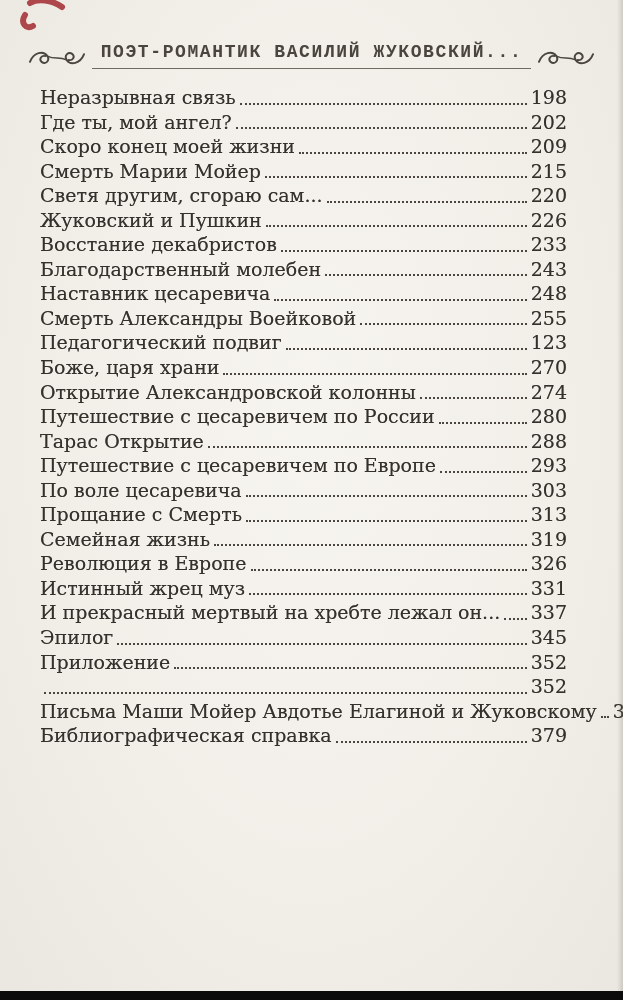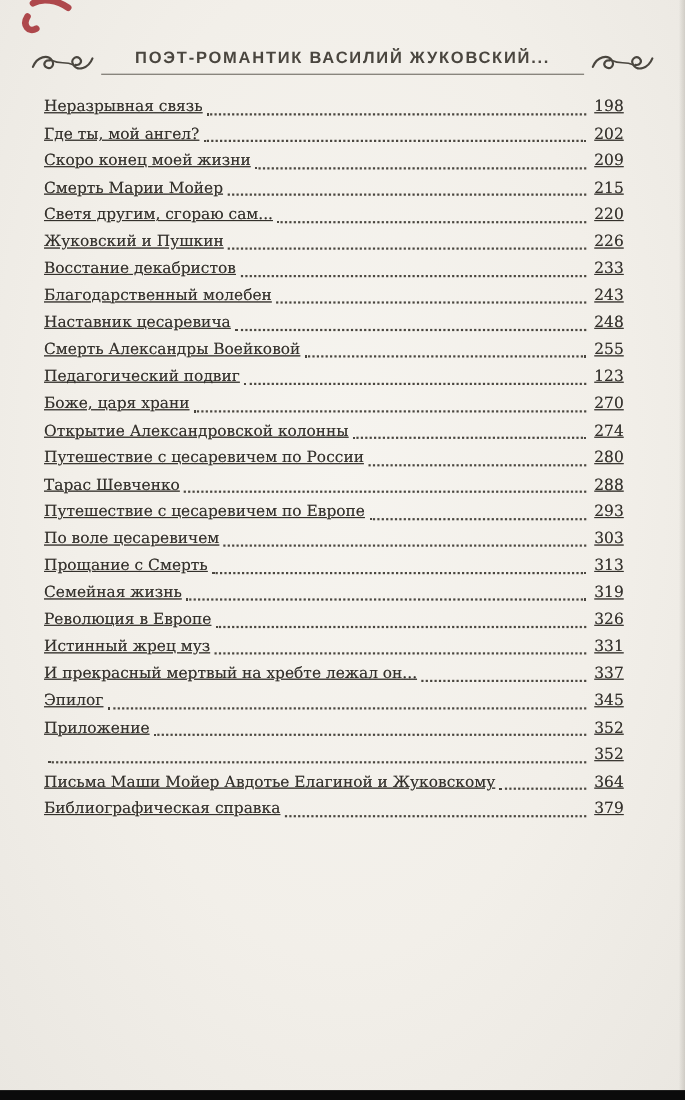--- a/index.html
+++ b/index.html
@@ -23,42 +23,41 @@
     gap: 6px;
   }
   .ornament { flex: 0 0 auto; margin-bottom: -3px; }
   .title-block {
     flex: 1;
     text-align: center;
     border-bottom: 1.2px solid #6f6b63;
     padding-bottom: 6px;
   }
   .book-title {
-    font-family: Liberation Sans, sans-serif;
-    font-size: 15px;
+    font-family: Liberation Mono, monospace;
+    font-size: 18px;
     font-weight: bold;
     letter-spacing: 1.6px;
     color: #4a463f;
     white-space: nowrap;
   }
 
   
   .toc {
     position: absolute;
     top: 85px; left: 40px; right: 56px;
   }
   .row {
     display: flex;
     align-items: baseline;
     height: 24.55px;
     line-height: 24.55px;
-    font-size: 14px;
+    font-size: 19px;
     white-space: nowrap;
     text-shadow: 0 0 0.5px rgba(52,49,44,0.55);
-    text-decoration: underline;
   }
   .row .title { flex: 0 0 auto; }
   .row .dots {
     flex: 1 1 auto;
     align-self: flex-end;
     margin: 0 4px 5px 4px;
     border-bottom: 2px dotted #4a463f;
     min-width: 8px;
   }
   .row .pagenum {
@@ -199,33 +198,33 @@
     <span class="pagenum">274</span>
   </div>
 
   <div class="row">
     <span class="title">Путешествие с цесаревичем по России</span>
     <span class="dots"></span>
     <span class="pagenum">280</span>
   </div>
 
   <div class="row">
-    <span class="title">Тарас Шевченко</span>
+    <span class="title">Тарас Открытие</span>
     <span class="dots"></span>
     <span class="pagenum">288</span>
   </div>
 
   <div class="row">
     <span class="title">Путешествие с цесаревичем по Европе</span>
     <span class="dots"></span>
     <span class="pagenum">293</span>
   </div>
 
   <div class="row">
-    <span class="title">По воле цесаревичем</span>
+    <span class="title">По воле цесаревича</span>
     <span class="dots"></span>
     <span class="pagenum">303</span>
   </div>
 
 
   <div class="row">
     <span class="title">Прощание с Смерть</span>
     <span class="dots"></span>
     <span class="pagenum">313</span>
   </div>

